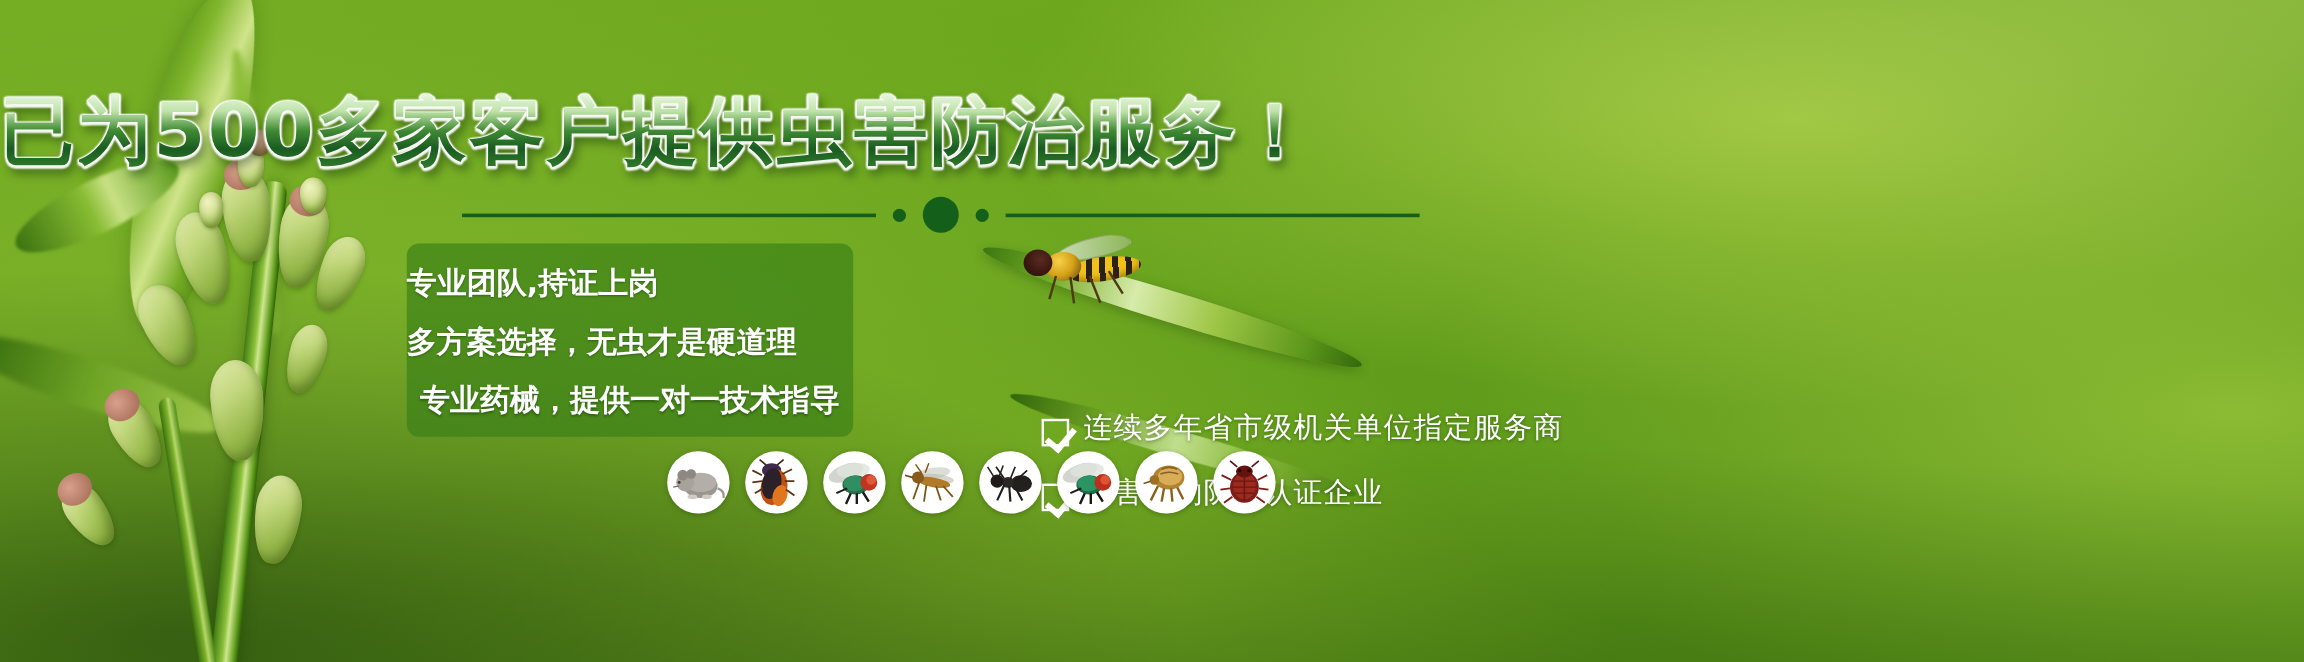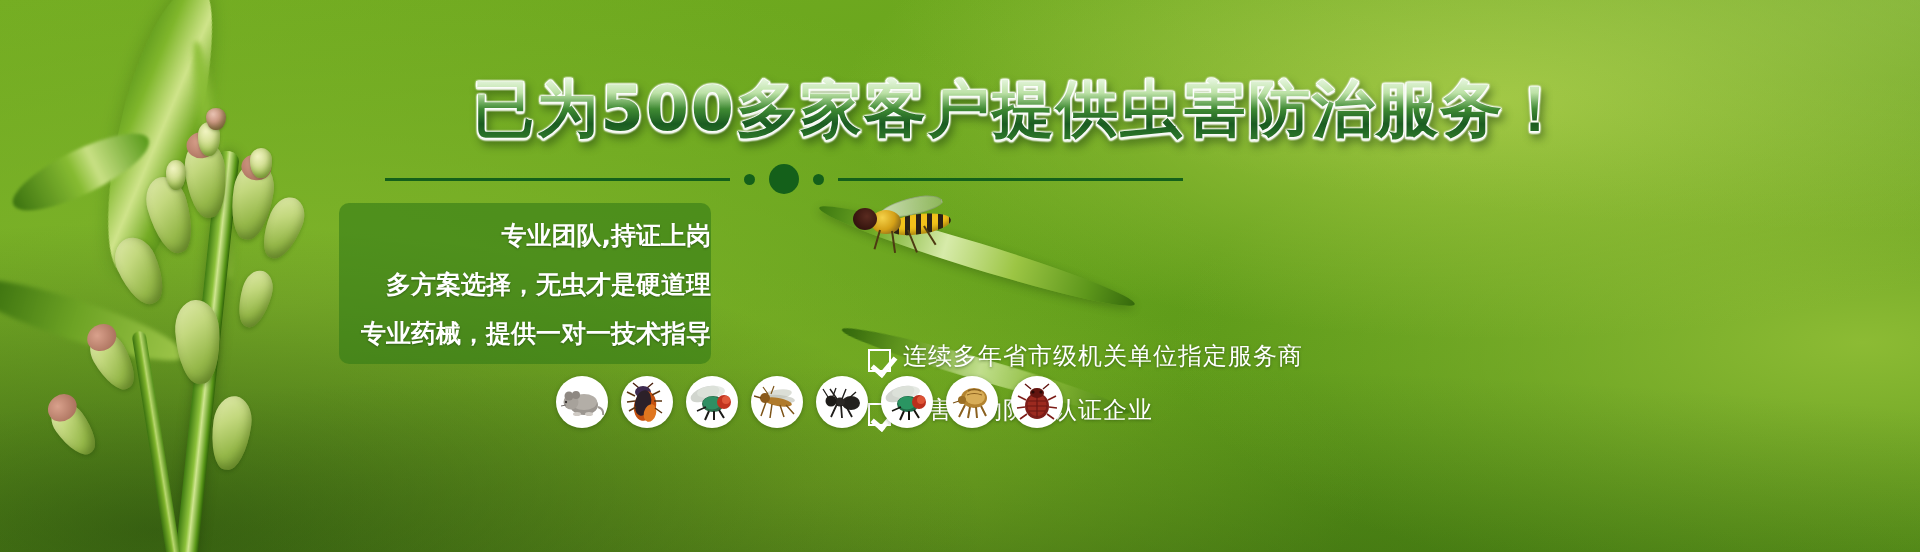--- a/index.html
+++ b/index.html
@@ -160,21 +160,21 @@
     position:absolute; width:2px; background:#4d3a12; transform-origin:top center;
   }
   .hf-l1{left:34px; top:34px; height:20px; transform:rotate(16deg);}
   .hf-l2{left:46px; top:35px; height:22px; transform:rotate(-8deg);}
   .hf-l3{left:62px; top:34px; height:24px; transform:rotate(-22deg);}
   .hf-l4{left:78px; top:30px; height:22px; transform:rotate(-32deg);}
 
   
   .headline {
     position:absolute; left:0; top:78px; width:1568px;
-    text-align:right;
+    text-align:left;
     font-size:62px;
     font-weight:bold;
     letter-spacing:2px;
     line-height:1;
     color:#1d6b2b;
     white-space:nowrap;
     font-family:"DejaVu Sans","Liberation Sans",sans-serif;
     background:linear-gradient(180deg,#e9f7e2 0%,#bde2a7 24%,#3f8a33 50%,#1a5c21 74%,#2f7a2a 100%);
     -webkit-background-clip:text; background-clip:text;
     -webkit-text-fill-color:transparent;
@@ -201,23 +201,23 @@
     background:rgba(54,124,22,.62);
     border-radius:10px;
   }
   .infobox .line {
     color:#ffffff;
     font-weight:bold;
     white-space:nowrap;
     font-family:"DejaVu Sans","Liberation Sans",sans-serif;
     text-shadow:0 1px 2px rgba(15,45,5,.45);
   }
-  .infobox .l1 { position:absolute; left:0; top:16px;  width:372px; text-align:right; font-size:25px; }
-  .infobox .l2 { position:absolute; left:0; top:65px;  width:372px; text-align:right; font-size:25px; }
-  .infobox .l3 { position:absolute; left:0; top:114px; width:372px; text-align:right; font-size:25px; }
+  .infobox .l1 { position:absolute; left:0; top:16px;  width:372px; text-align:left; font-size:25px; }
+  .infobox .l2 { position:absolute; left:0; top:65px;  width:372px; text-align:left; font-size:25px; }
+  .infobox .l3 { position:absolute; left:0; top:114px; width:372px; text-align:center; font-size:25px; }
 
   
   .checklist { position:absolute; left:868px; top:332px; }
   .check-row { display:flex; align-items:flex-end; height:40px; margin-bottom:14px; }
   .check-box {
     width:23px; height:23px;
     border:2px solid #ffffff;
     position:relative;
     margin-right:12px;
     flex:none;

